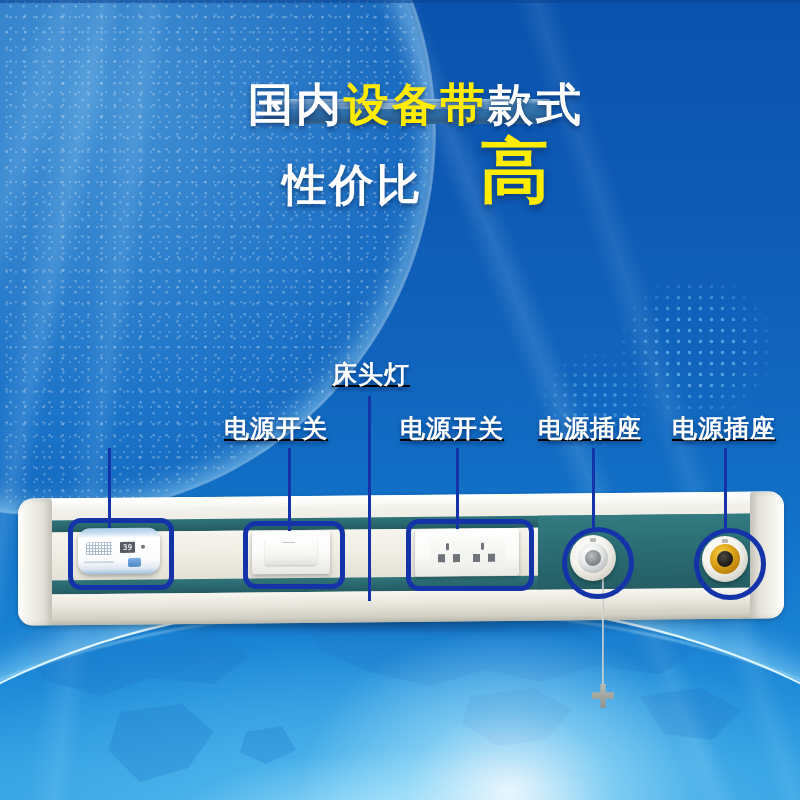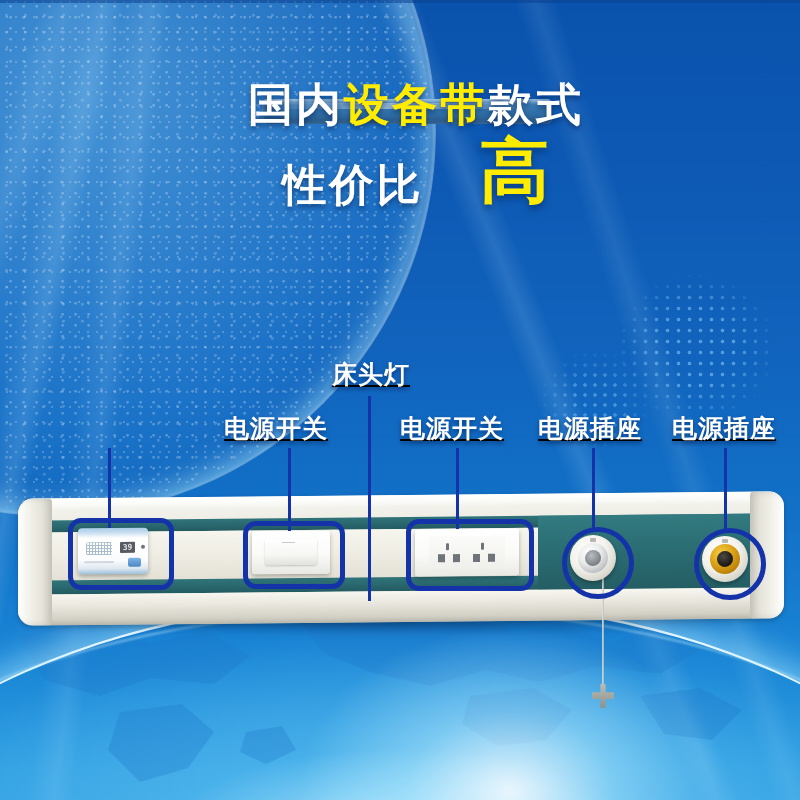--- a/index.html
+++ b/index.html
@@ -153,21 +153,21 @@
   }
   .lamp-tube{
     position:absolute;left:262px;top:99px;width:290px;height:25px;border-radius:5px;
     background:linear-gradient(180deg,#6ea7d6 0%,#3b7ab3 22%,#2f6fa8 55%,#2b6296 82%,#3a74aa 100%);
     box-shadow:inset 0 2px 4px rgba(255,255,255,.45), inset 0 -2px 4px rgba(0,0,0,.25);
   }
   .lamp-sheen{position:absolute;left:270px;top:103px;width:250px;height:6px;border-radius:4px;background:linear-gradient(90deg,rgba(255,255,255,0),rgba(255,255,255,.45),rgba(255,255,255,.05));}
 
   
   .intercom{
-    position:absolute;left:78px;top:528px;width:70px;height:46px;z-index:6;border-radius:4px;
+    position:absolute;left:78px;top:528px;width:82px;height:46px;z-index:6;border-radius:12px;
     background:linear-gradient(180deg,#a9cbe8 0%,#c8def1 10%,#ffffff 22%,#fbfcfd 70%,#dfe8f0 88%,#9dc0de 100%);
     box-shadow:0 2px 4px rgba(0,0,0,.3);
     transform:skewY(-0.55deg);
   }
   .ic-grille{position:absolute;left:8px;top:14px;width:26px;height:13px;
     background-image:repeating-linear-gradient(0deg,#9fb3c6 0 1px,transparent 1px 3px),repeating-linear-gradient(90deg,#9fb3c6 0 1px,transparent 1px 3px);
     opacity:.85;border-radius:2px;}
   .ic-display{position:absolute;left:42px;top:14px;width:15px;height:11px;border-radius:1px;
     background:#585c62;display:flex;align-items:center;justify-content:center;}
   .ic-display span{color:#dfe3e8;font-size:8px;font-weight:bold;font-family:"DejaVu Sans Mono",monospace;line-height:1;}

